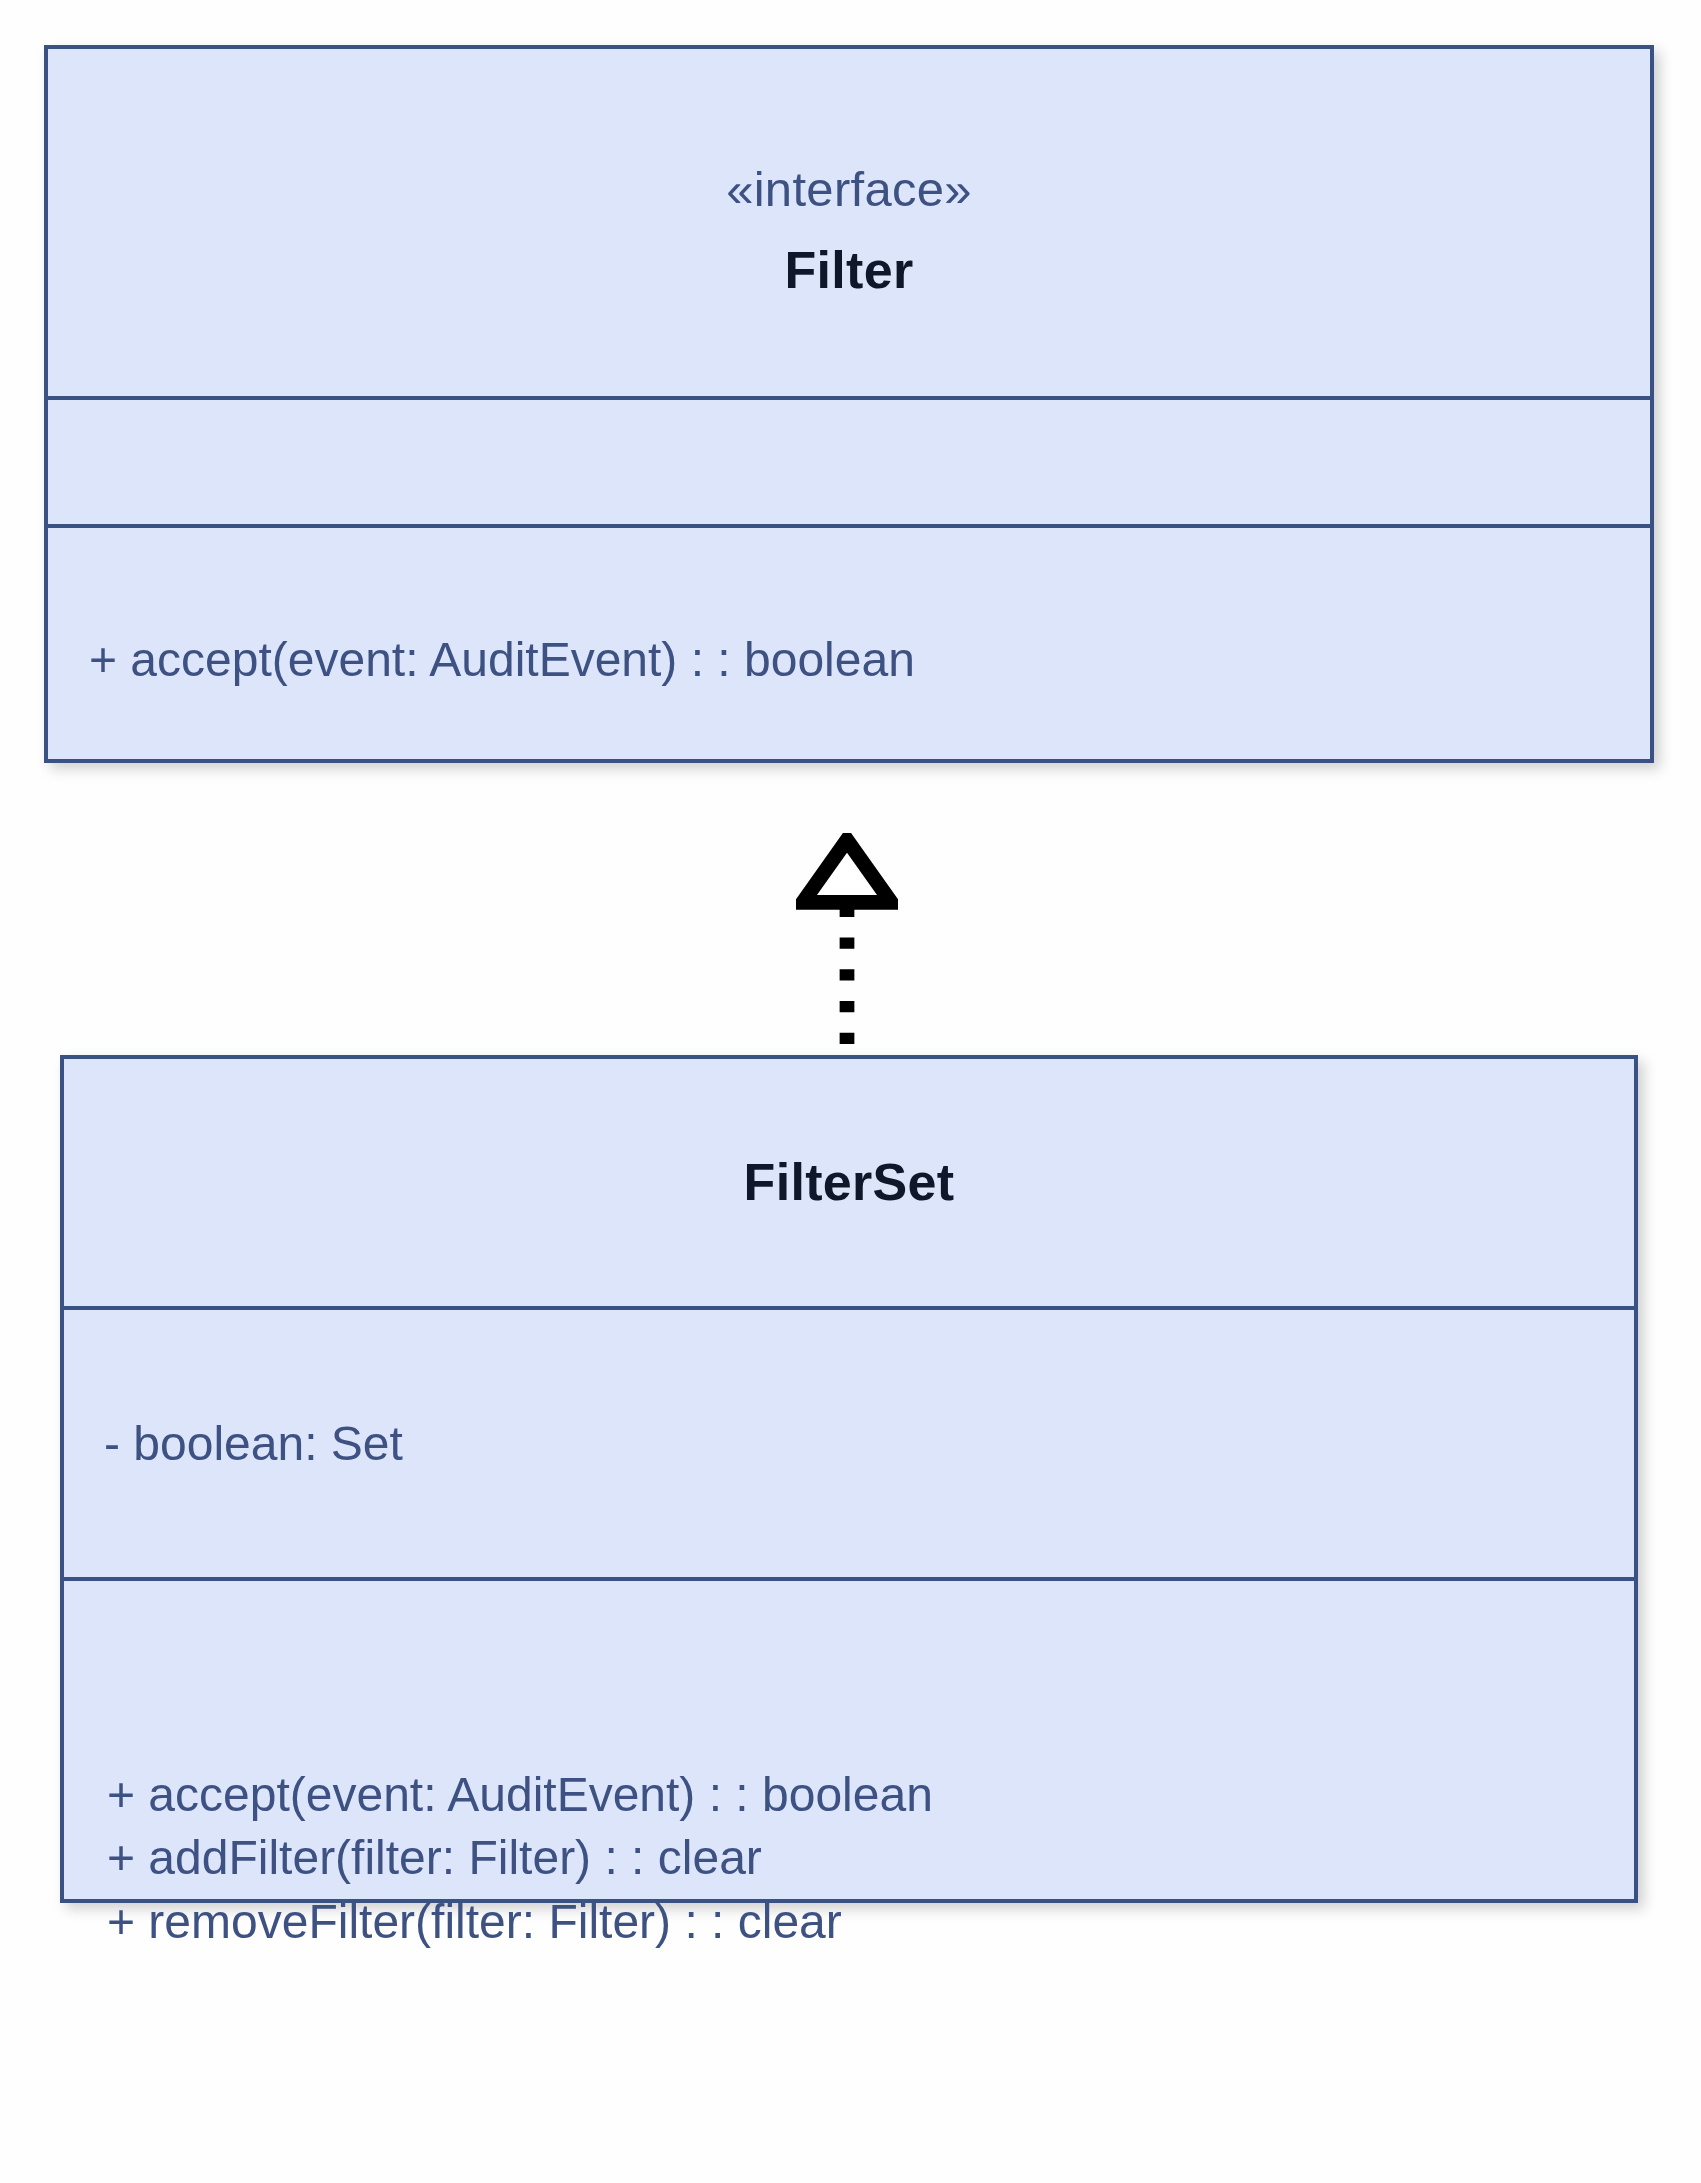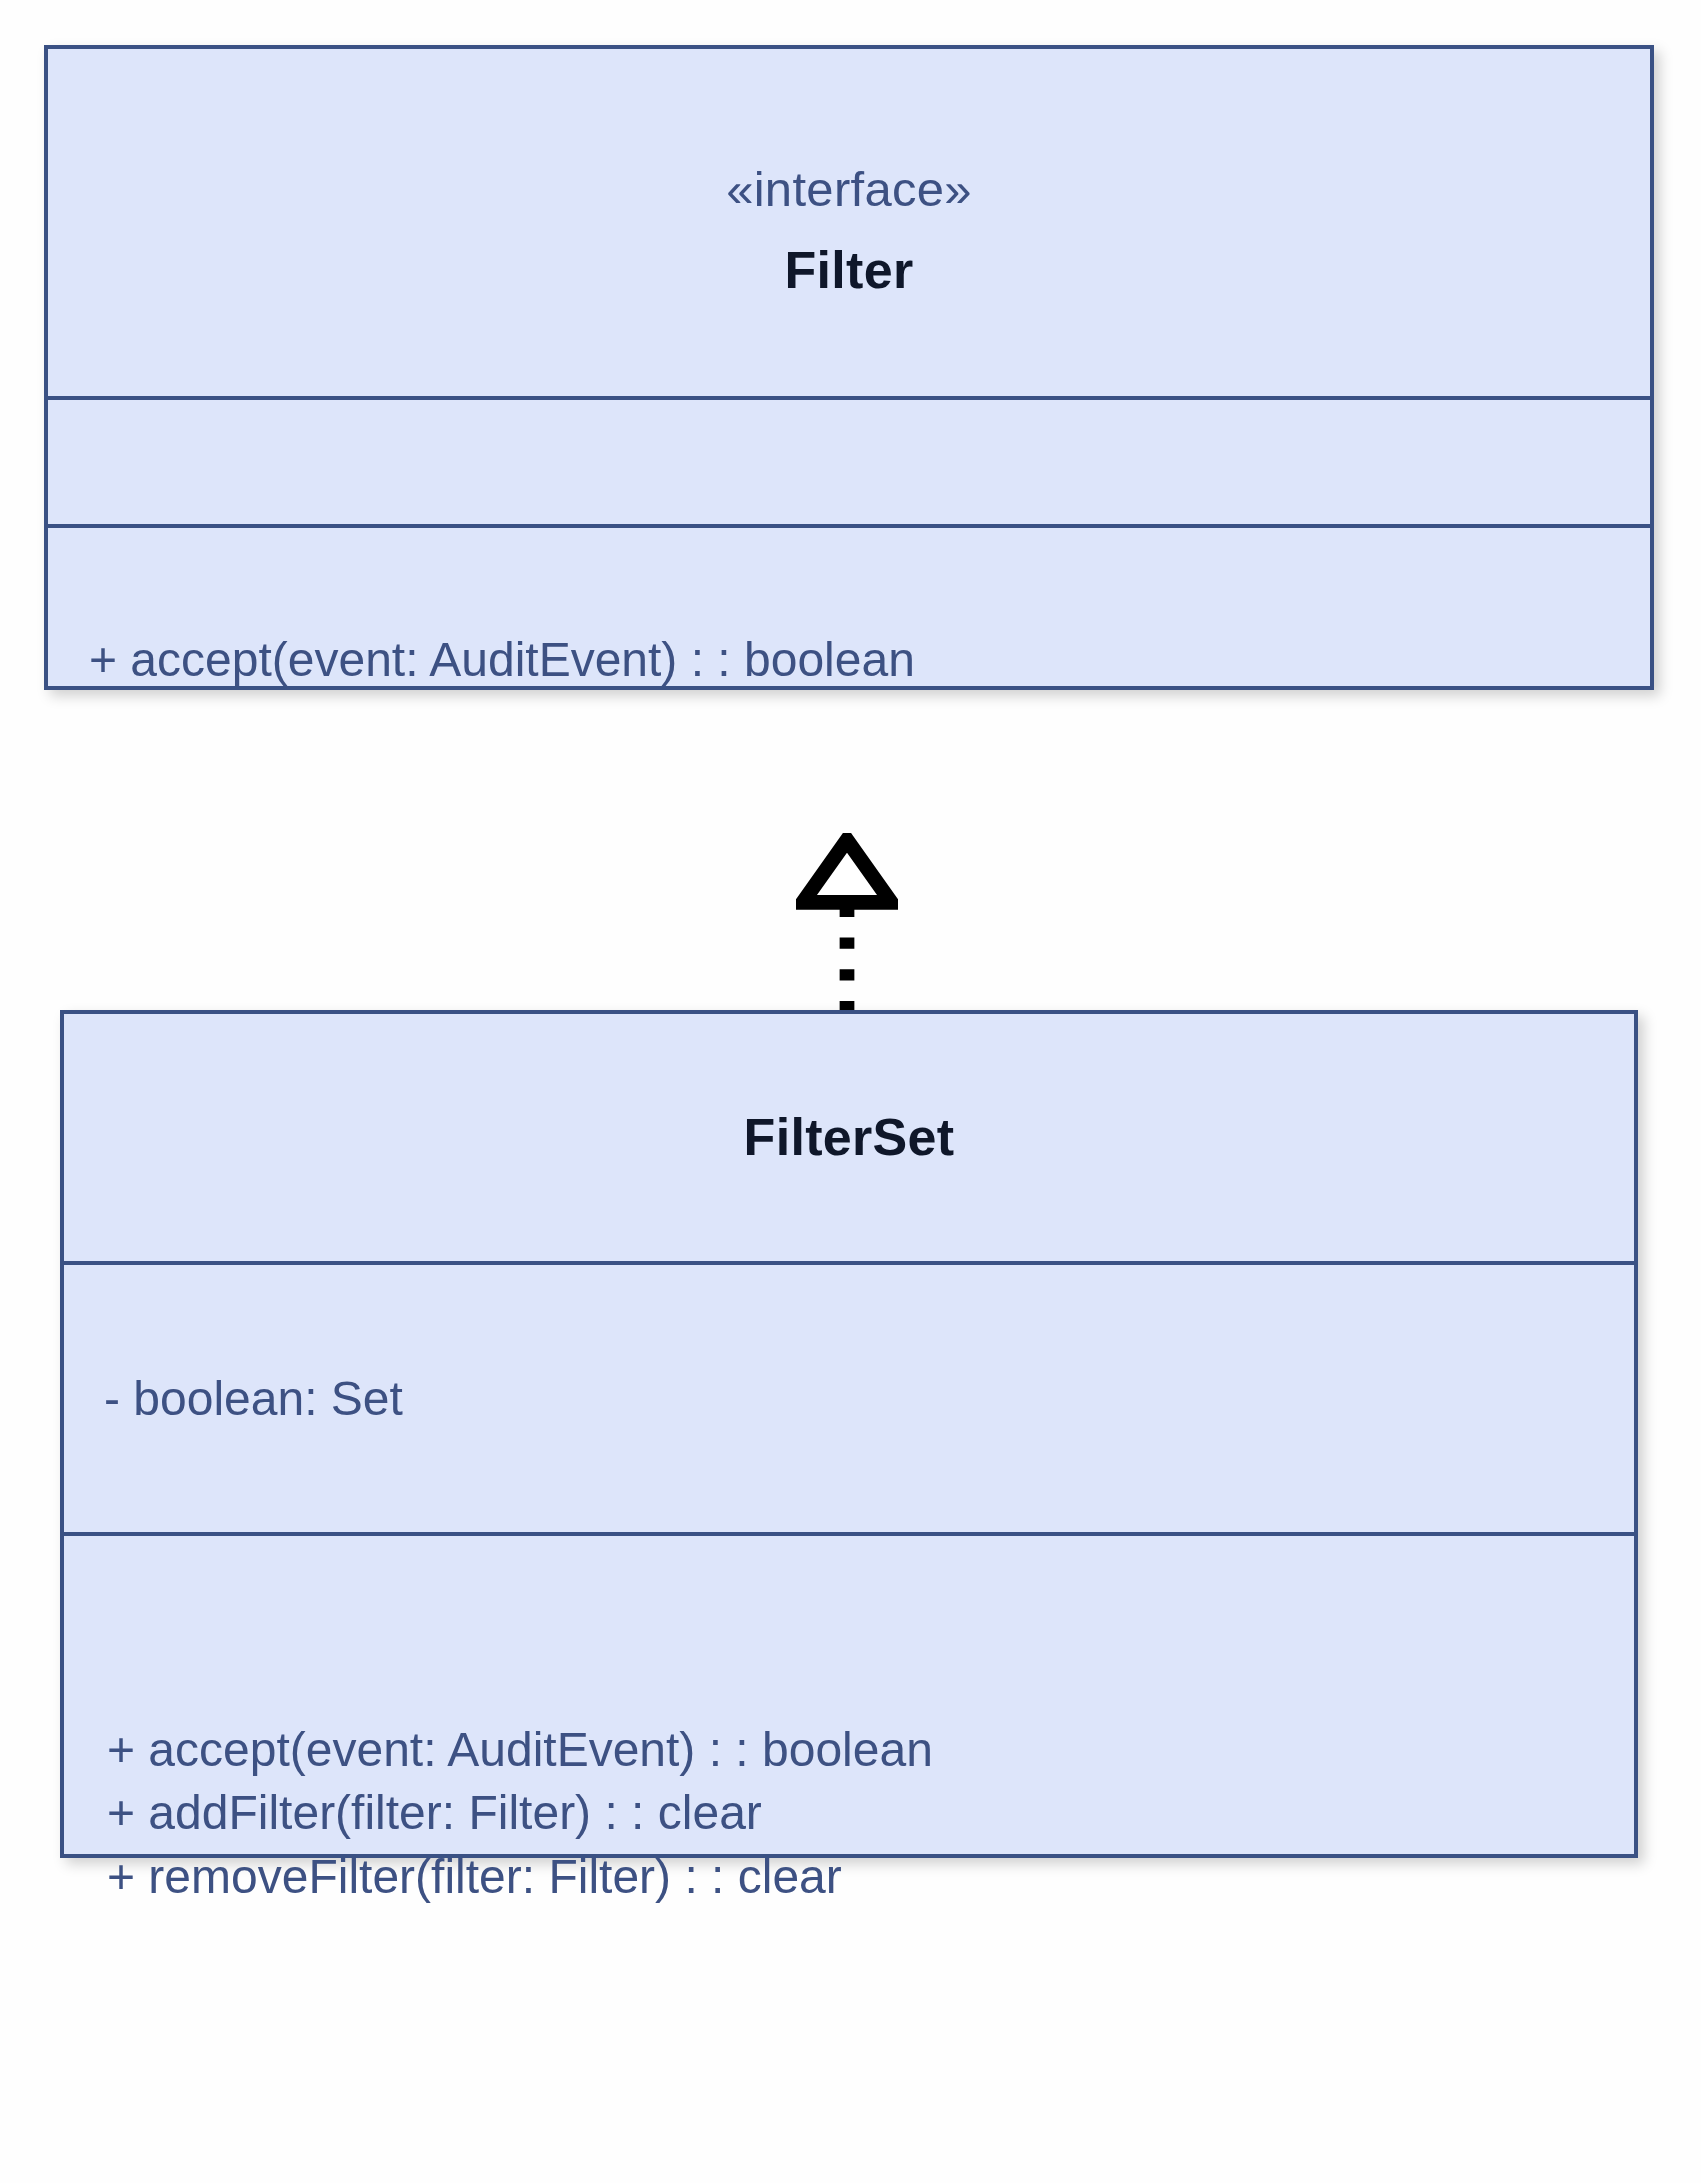--- a/index.html
+++ b/index.html
@@ -30,26 +30,26 @@
     box-sizing: border-box;
     background: #dde5fa;
     border: 4px solid #3a5184;
     box-shadow: 5.7px 5.7px 12.5px rgba(0,0,0,0.18);
   }
 
   .uml-class.filter-box {
     left: 44px;
     top: 45px;
     width: 1610px;
-    height: 645px;
+    height: 718px;
   }
 
   .uml-class.filterset-box {
     left: 60px;
-    top: 1010px;
+    top: 1055px;
     width: 1578px;
     height: 848px;
   }
 
   
   .compartment {
     box-sizing: border-box;
     position: relative;
     display: flex;
     flex-direction: column;

